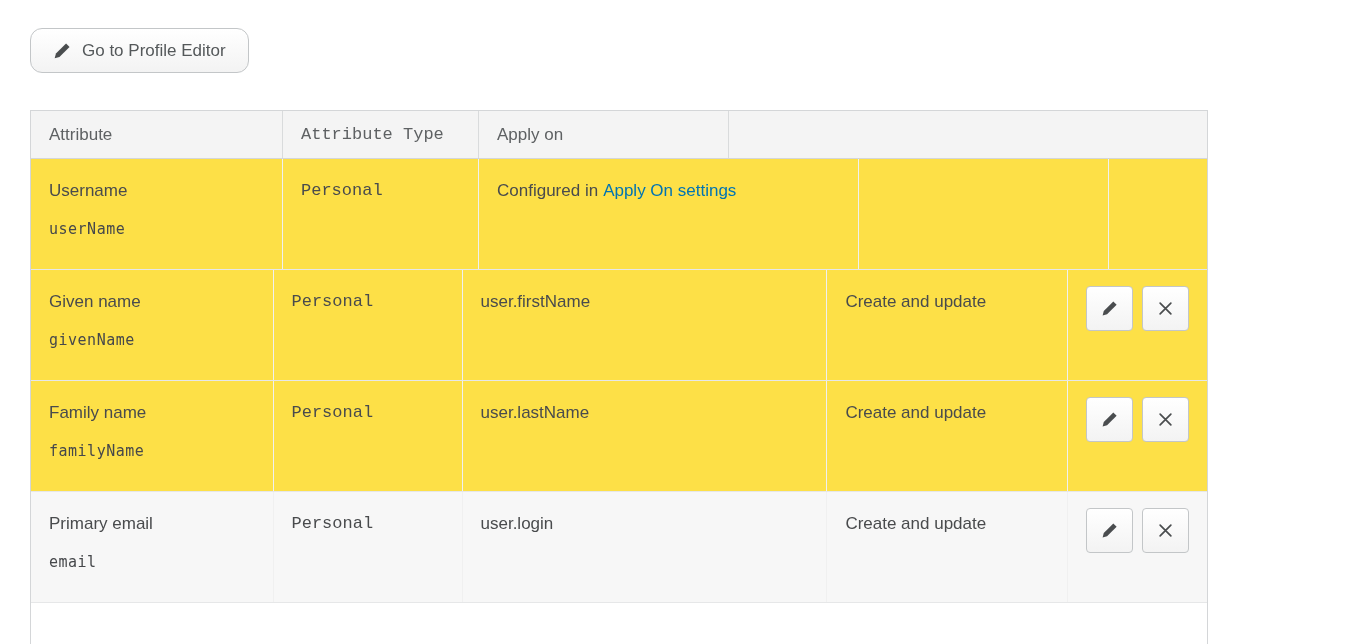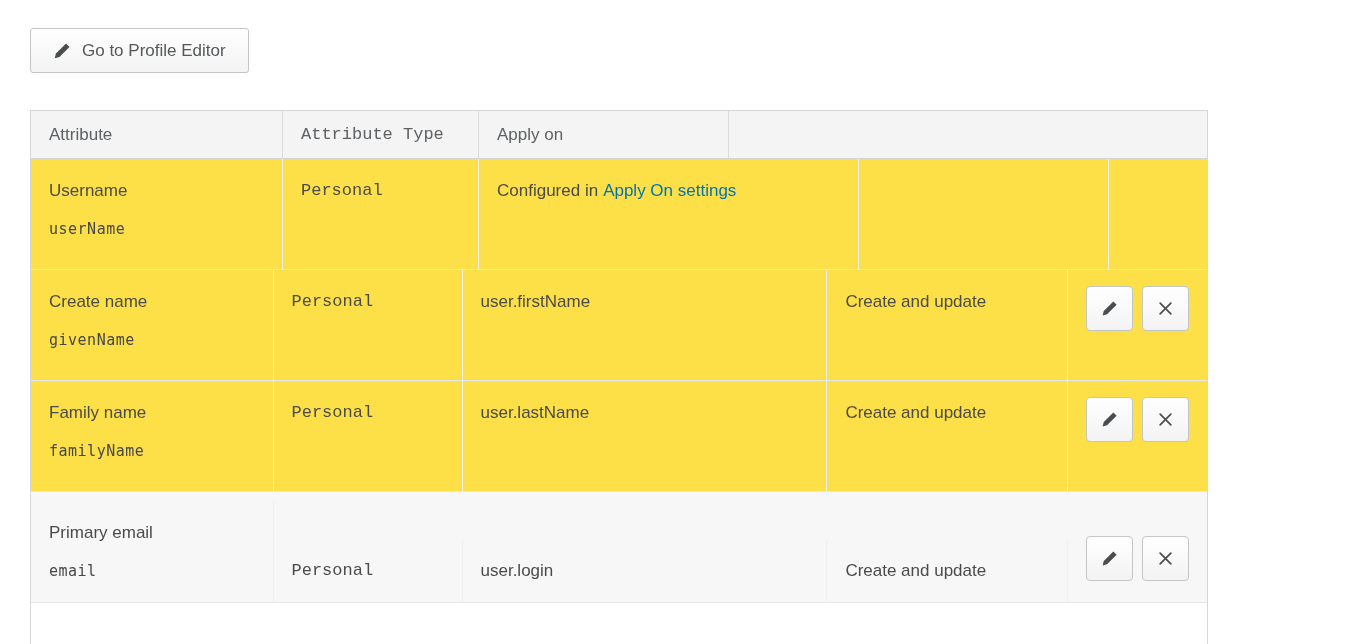--- a/index.html
+++ b/index.html
@@ -12,21 +12,21 @@
   }
   .page { padding: 28px 26px 0 30px; }
 
   
   .toolbar { display: flex; gap: 19px; margin-bottom: 37px; }
   .btn {
     display: inline-flex; align-items: center; gap: 11px;
     height: 45px; padding: 17px 22px;
     background: linear-gradient(#ffffff, #f3f3f3);
     border: 1px solid #c3c6c8;
-    border-radius: 3px;
+    border-radius: 12px;
     font-family: "Liberation Sans", sans-serif;
     font-size: 17px; color: #54585a;
     cursor: pointer;
   }
   .btn .icon { display: inline-flex; width: 18px; height: 18px; }
 
   
   .table {
     width: 1178px; height: 535px;
     border: 1px solid #d4d6d8;
@@ -40,21 +40,21 @@
     border-bottom: 1px solid #d4d6d8;
   }
   .th {
     display: flex; align-items: center;
     padding: 0 18px; font-size: 17px; color: #5e6163;
     border-right: 1px solid #d9dbdc;
   }
   .th:last-child { border-right: none; }
 
   .tr { display: flex; min-height: 111px; border-bottom: 1px solid #e6e7e8; background: #fde047; }
-  .tr.highlighted { background: #f7f7f7; align-items: flex-end; }
+  .tr.highlighted { background: #f7f7f7; }
   .td {
     padding: 21px 18px; font-size: 17px; color: #494b4d;
     border-right: 1px solid #f0f0f0; line-height: 1.25;
   }
   .col-attr    { width: 252px; }
   .col-type    { width: 196px; font-family: Liberation Mono, monospace; }
   .col-value   { width: 380px; }
   .col-apply   { width: 250px; }
   .col-actions { flex: 1; border-right: none; padding-top: 16px; }
 
@@ -107,21 +107,21 @@
     <div class="td col-value">
       <span>Configured in</span><a class="link">Apply On settings</a>
     </div>
     <div class="td col-apply"></div>
     <div class="td col-actions">
       
     </div>
   </div>
         <div class="tr">
     <div class="td col-attr">
-      <div class="attr-label">Create name</div>
+      <div class="attr-label">Given name</div>
       <div class="attr-var">givenName</div>
     </div>
     <div class="td col-type">Personal</div>
     <div class="td col-value">
       <span>user.firstName</span>
     </div>
     <div class="td col-apply">Create and update</div>
     <div class="td col-actions">
       <div class="actions-group">
         <button class="icon-btn">

